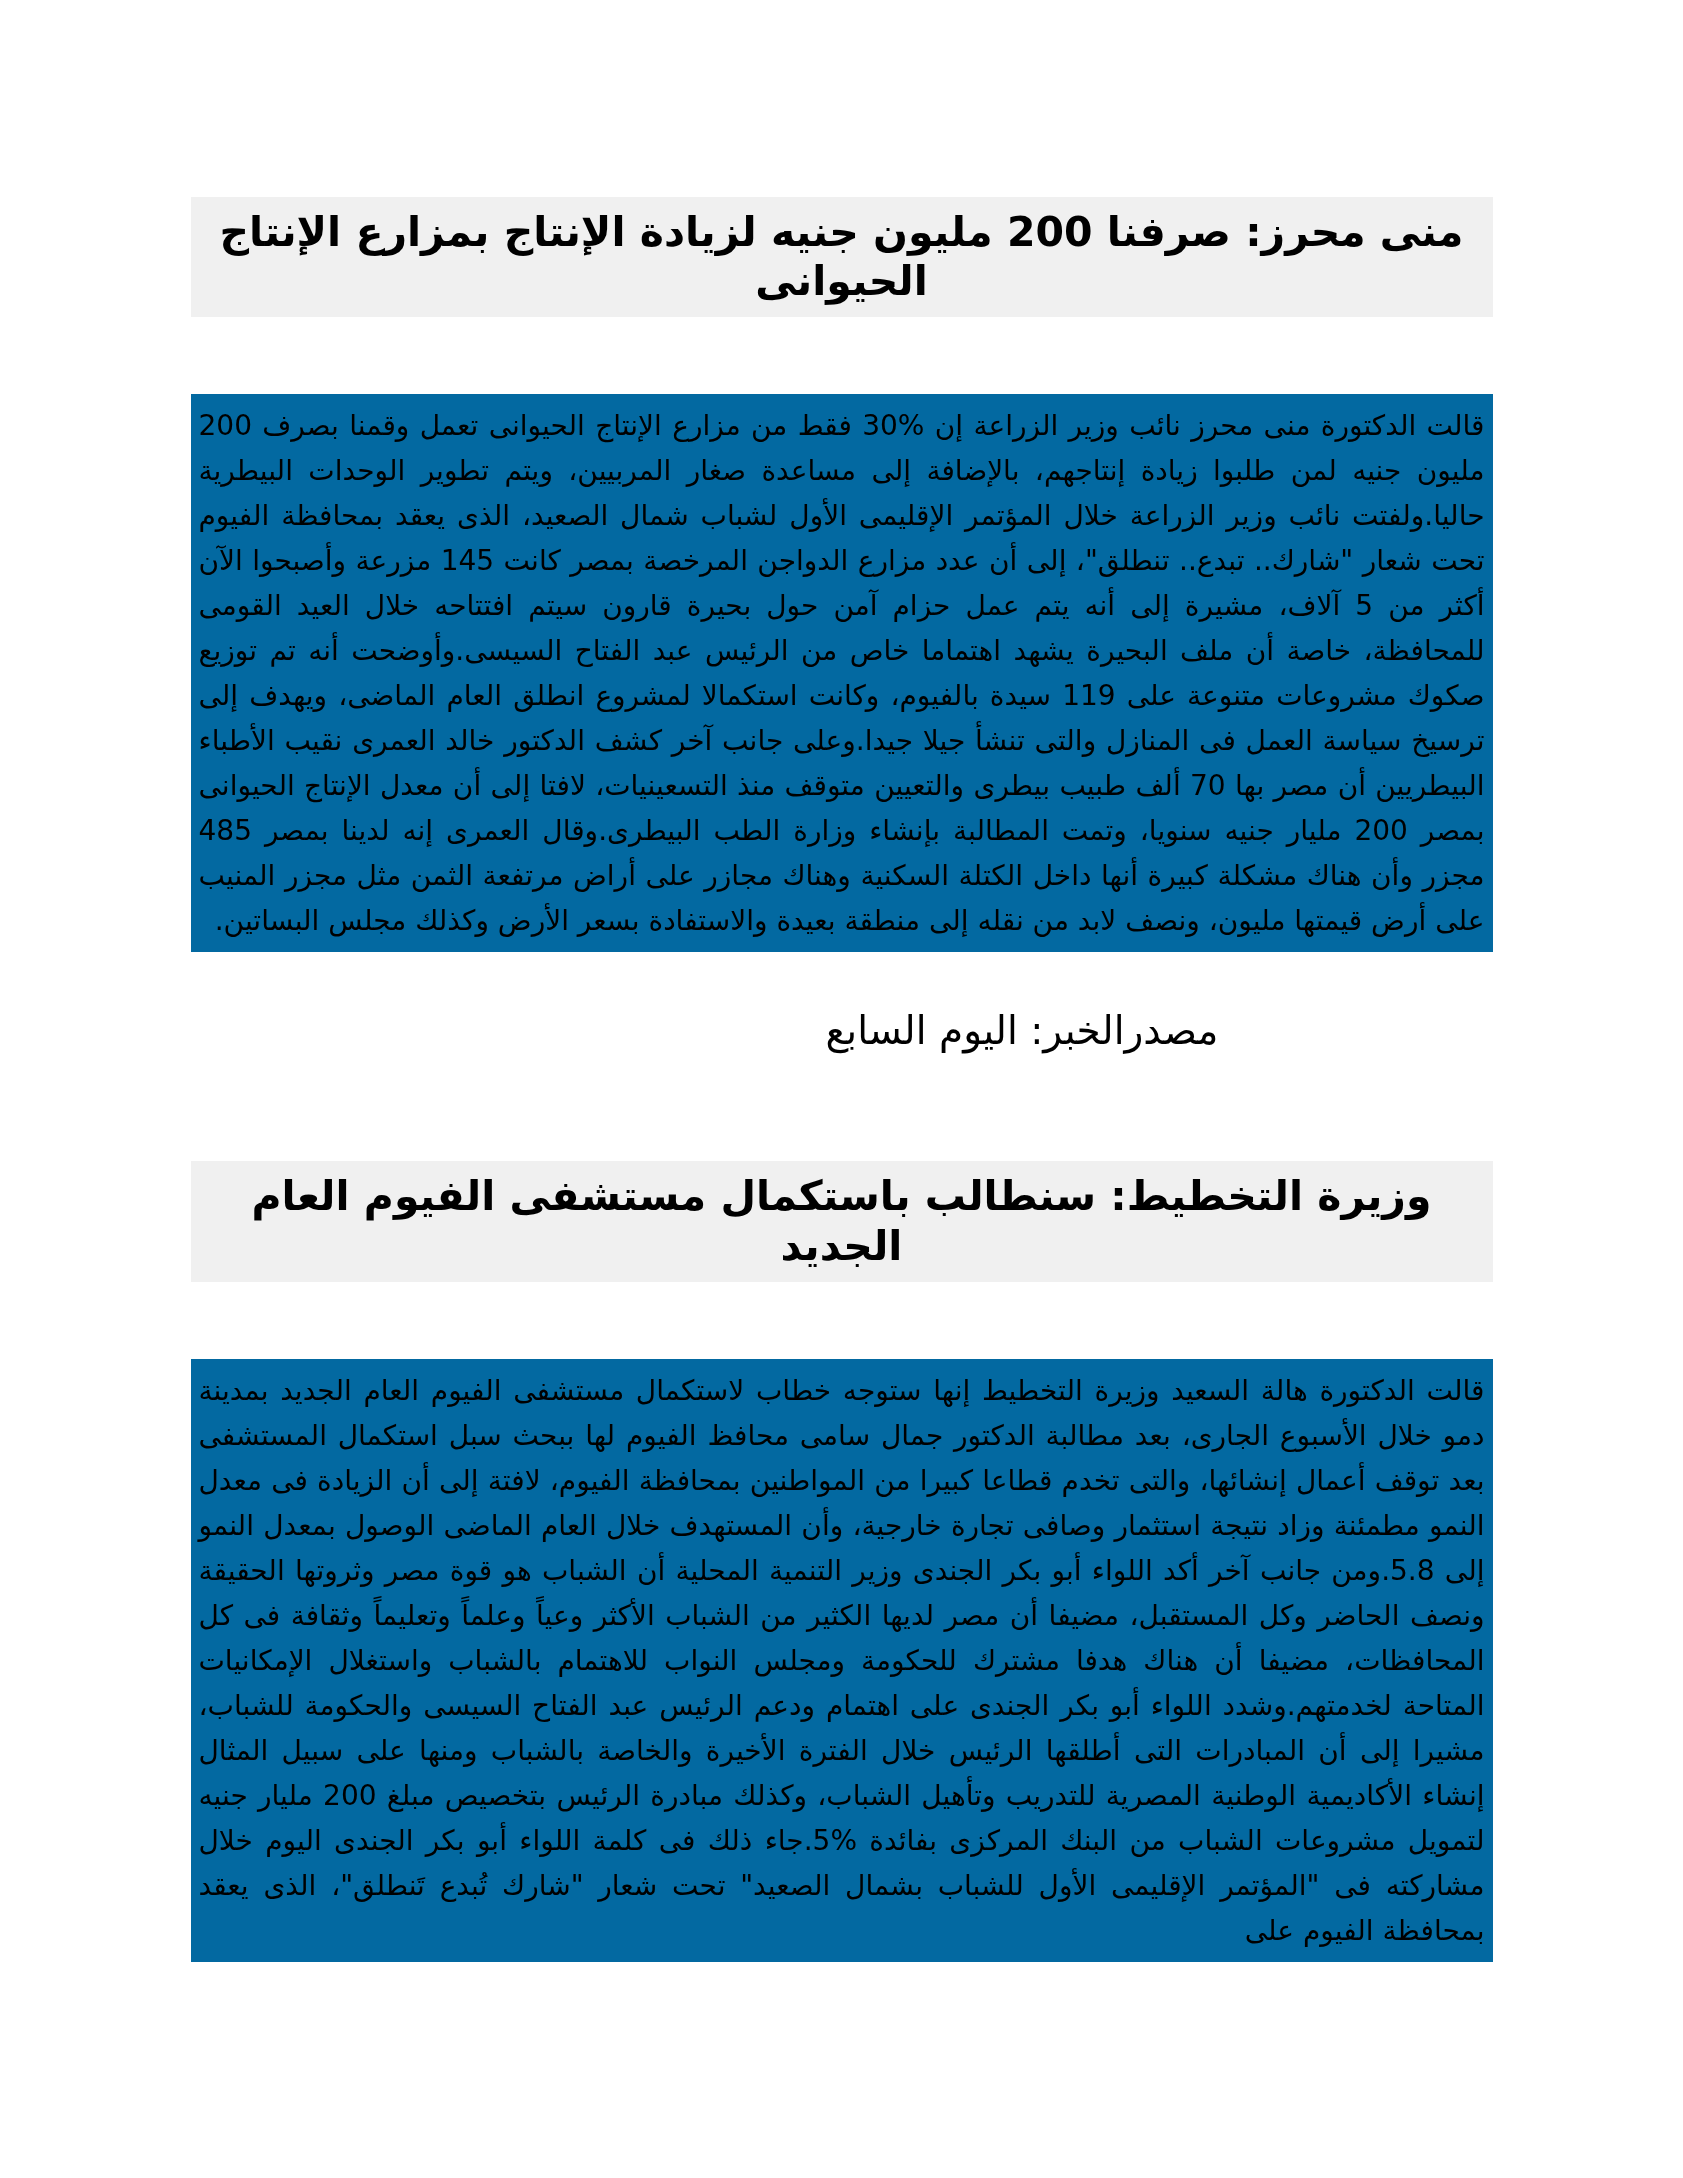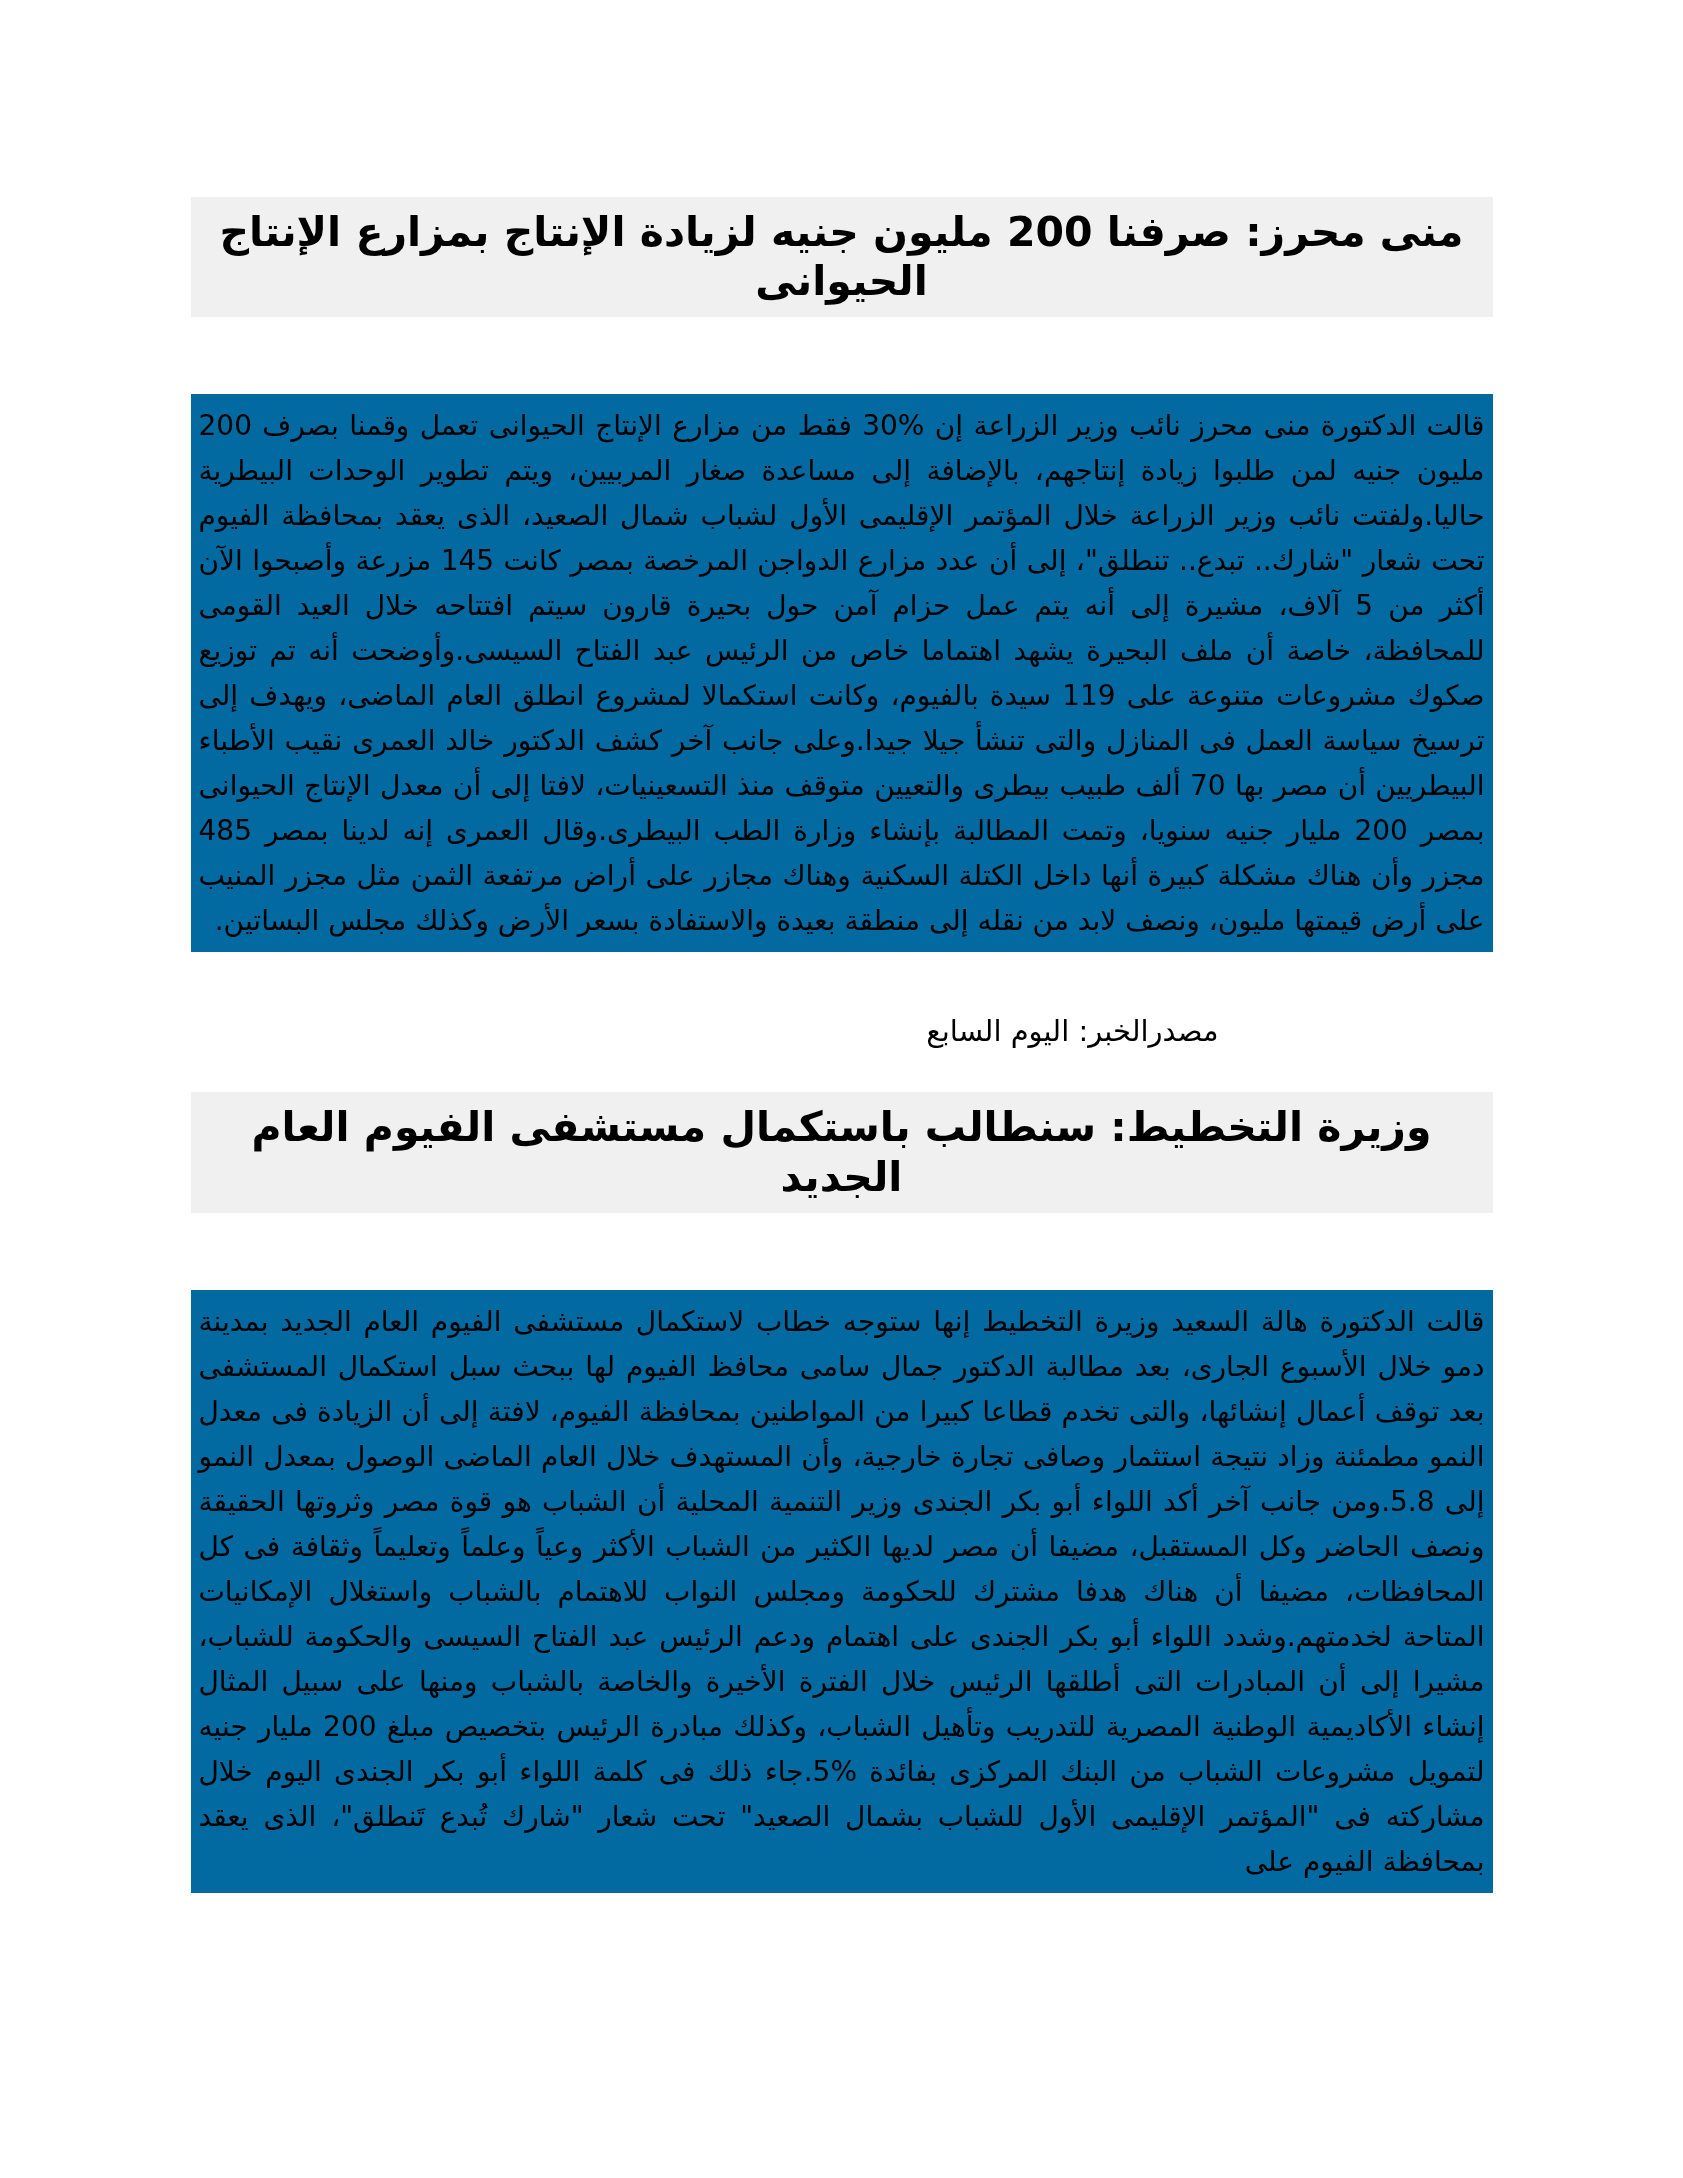--- a/index.html
+++ b/index.html
@@ -24,31 +24,31 @@
   }
   .headline {
     background: #f0f0f0;
     font-weight: bold;
     font-size: 41px;
     line-height: 1.2;
     text-align: center;
     padding: 11px 10px;
   }
   .headline-first { margin-top: 197px; }
-  .headline-second { margin-top: 41px; }
+  .headline-second { margin-top: 110px; }
   .body-text {
     background: #0369a1;
     font-size: 28px;
     line-height: 45px;
     text-align: justify;
     padding: 9px 8px;
     margin-top: 77px;
   }
   .meta {
-    font-size: 29px;
+    font-size: 39px;
     line-height: 40px;
     text-align: right;
     padding-left: 267px; 
     padding-right: 274px; 
     white-space: nowrap;
   }
   .meta-source { margin-top: 59px; }
   .meta-date { margin-top: 44px; }
 </style>
 </head>

